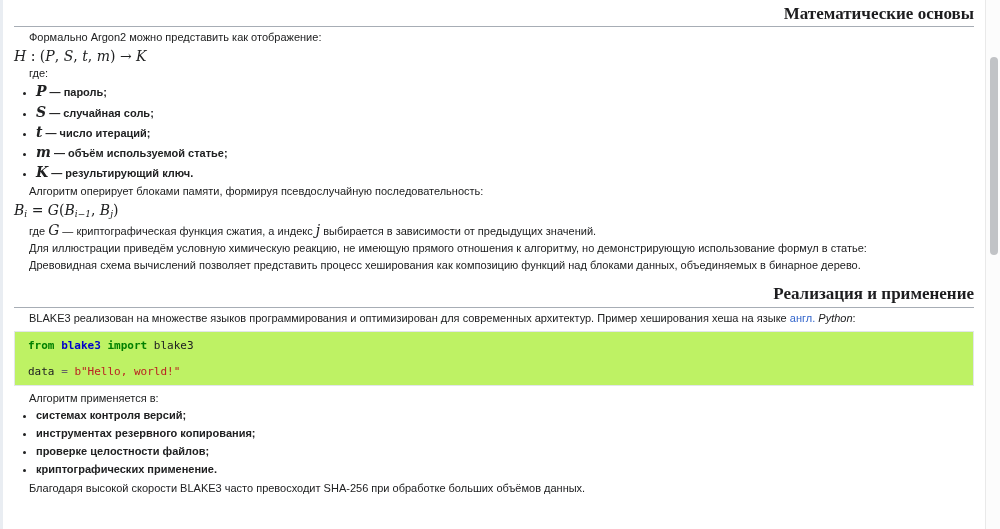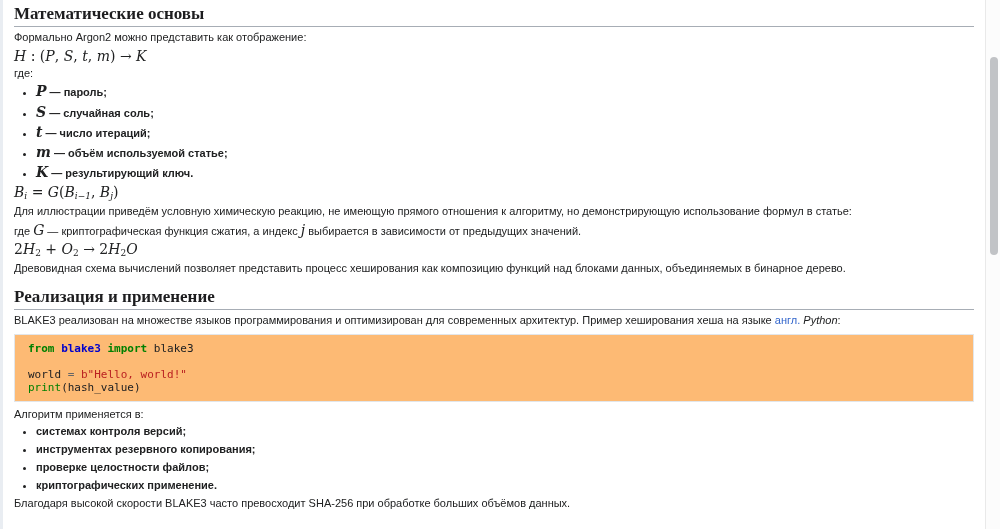--- a/index.html
+++ b/index.html
@@ -23,44 +23,45 @@
   }
   .content {
     position:absolute; left:3px; top:0; right:16px;
     padding:2px 10px 0 11px;
   }
   h2 {
     font-family:"Liberation Serif","DejaVu Serif",serif;
     font-size:17px; font-weight:bold; color:#1d1d1f;
     line-height:1.2; margin:0 0 4px 0; padding:2px 0 2px 0;
     border-bottom:1px solid #a7adb5;
+    text-align:right;
   }
   h2.second { margin-top:10px; }
-  p { margin:4px 0; line-height:1.2; }
+  p { margin:4px 15px; line-height:1.2; }
   ul { margin:4px 0 4px 22px; padding:0;font-weight:bold; }
   li { margin:0 0 5px 0; line-height:1.2; }
   .formula {
     font-family:"DejaVu Serif","Liberation Serif",serif;
     font-size:14px; line-height:1.05; margin:4px 0;
   }
   
   .tk-plain {}
   .tk-var  { font-family:"DejaVu Serif","Liberation Serif",serif; font-style:italic; font-size:14px; line-height:1; }
   .tk-rm   { font-family:"DejaVu Serif","Liberation Serif",serif; font-size:14px; line-height:1; }
   .tk-sub  { font-family:"DejaVu Serif","Liberation Serif",serif; font-style:italic; font-size:9px; vertical-align:-2px; line-height:1; }
   .tk-nsub { font-family:"DejaVu Serif","Liberation Serif",serif; font-size:9px; vertical-align:-2px; line-height:1; }
   .tk-link { color:#3366cc; cursor:pointer;text-align:right; }
   .tk-em   { font-style:italic; }
   .tk-kw   { color:#008000; font-weight:bold; }
   .tk-nn   { color:#0000cc; font-weight:bold; }
   .tk-str  { color:#ba2121; }
   .tk-op   { color:#666666; }
   .tk-nb   { color:#008000; }
   .codebox {
-    background:#fdba74; border:1px solid #e2e6ea; box-sizing:border-box;
+    background:#bef264; border:1px solid #e2e6ea; box-sizing:border-box;
     margin:6px 0; padding:7px 13px;
     font-family:"DejaVu Sans Mono","Liberation Mono",monospace; font-size:11px;
   }
   .code-line { white-space:pre; line-height:13px; min-height:13px; }
 </style>
 </head>
 <body>
 
 <div class="page-left-edge"></div>
 
@@ -75,40 +76,39 @@
   <p>где:</p>
 
   <ul>
       <li><span class="tk-var">P</span><span class="tk-plain"> — пароль;</span></li>
       <li><span class="tk-var">S</span><span class="tk-plain"> — случайная соль;</span></li>
       <li><span class="tk-var">t</span><span class="tk-plain"> — число итераций;</span></li>
       <li><span class="tk-var">m</span><span class="tk-plain"> — объём используемой статье;</span></li>
       <li><span class="tk-var">K</span><span class="tk-plain"> — результирующий ключ.</span></li>
     </ul>
 
+  <p>Алгоритм оперирует блоками памяти, формируя псевдослучайную последовательность:</p>
 
   <p class="formula"><span class="tk-var">B</span><span class="tk-sub">i</span><span class="tk-rm"> = </span><span class="tk-var">G</span><span class="tk-rm">(</span><span class="tk-var">B</span><span class="tk-sub">i−1</span><span class="tk-rm">, </span><span class="tk-var">B</span><span class="tk-sub">j</span><span class="tk-rm">)</span></p>
 
+  <p><span class="tk-plain">где </span><span class="tk-var">G</span><span class="tk-plain"> — криптографическая функция сжатия, а индекс </span><span class="tk-var">j</span><span class="tk-plain"> выбирается в зависимости от предыдущих значений.</span></p>
+
   <p>Для иллюстрации приведём условную химическую реакцию, не имеющую прямого отношения к алгоритму, но демонстрирующую использование формул в статье:</p>
 
-  <p><span class="tk-plain">где </span><span class="tk-var">G</span><span class="tk-plain"> — криптографическая функция сжатия, а индекс </span><span class="tk-var">j</span><span class="tk-plain"> выбирается в зависимости от предыдущих значений.</span></p>
-
-  <p class="formula"><span class="tk-rm">2</span><span class="tk-var">H</span><span class="tk-nsub">2</span><span class="tk-rm"> + </span><span class="tk-var">O</span><span class="tk-nsub">2</span><span class="tk-rm"> → 2</span><span class="tk-var">H</span><span class="tk-nsub">2</span><span class="tk-var">O</span></p>
 
   <p>Древовидная схема вычислений позволяет представить процесс хеширования как композицию функций над блоками данных, объединяемых в бинарное дерево.</p>
 
   <h2 class="second">Реализация и применение</h2>
 
   <p><span class="tk-plain">BLAKE3 реализован на множестве языков программирования и оптимизирован для современных архитектур. Пример хеширования хеша на языке </span><span class="tk-link">англ.</span><span class="tk-plain"> </span><span class="tk-em">Python</span><span class="tk-plain">:</span></p>
 
   <div class="codebox">
       <div class="code-line"><span class="tk-kw">from</span><span class="tk-plain"> </span><span class="tk-nn">blake3</span><span class="tk-plain"> </span><span class="tk-kw">import</span><span class="tk-plain"> blake3</span></div>
       <div class="code-line"></div>
-      <div class="code-line"><span class="tk-plain">world </span><span class="tk-op">=</span><span class="tk-plain"> </span><span class="tk-str">b"Hello, world!"</span></div>
-      <div class="code-line"><span class="tk-nb">print</span><span class="tk-plain">(hash_value)</span></div>
+      <div class="code-line"><span class="tk-plain">data </span><span class="tk-op">=</span><span class="tk-plain"> </span><span class="tk-str">b"Hello, world!"</span></div>
     </div>
 
   <p>Алгоритм применяется в:</p>
 
   <ul>
       <li><span class="tk-plain">системах контроля версий;</span></li>
       <li><span class="tk-plain">инструментах резервного копирования;</span></li>
       <li><span class="tk-plain">проверке целостности файлов;</span></li>
       <li><span class="tk-plain">криптографических применение.</span></li>
     </ul>

